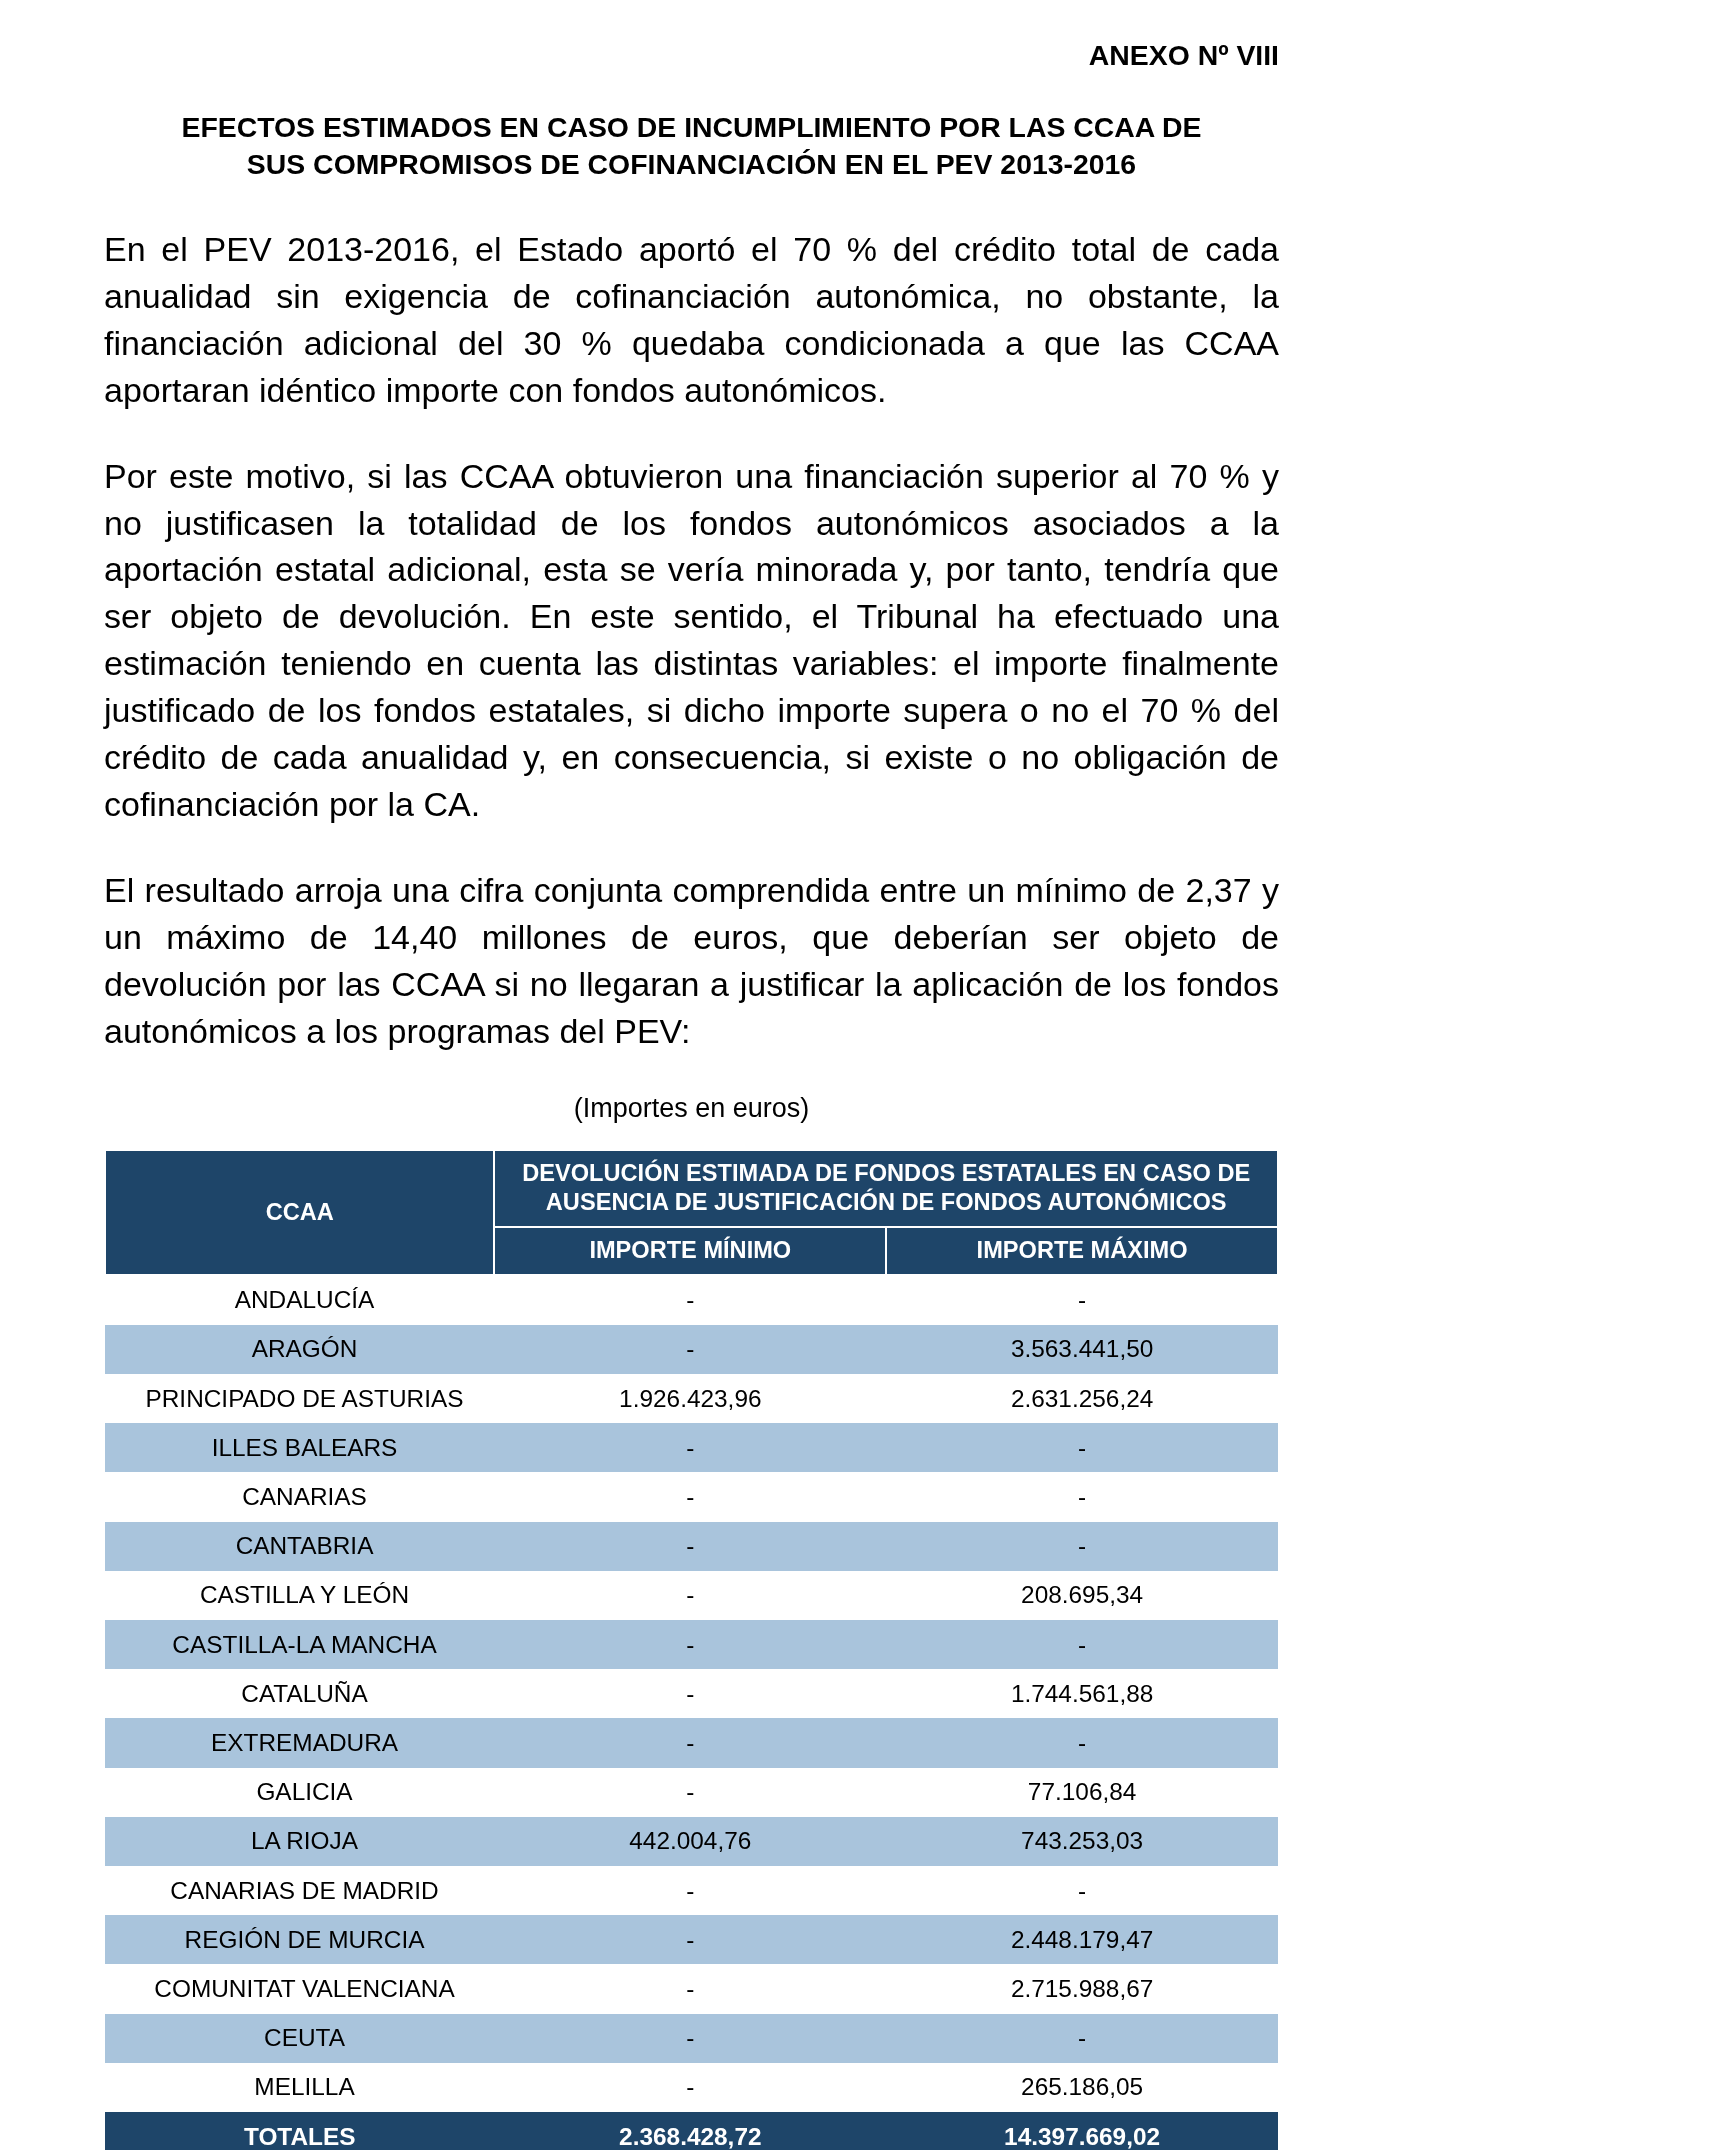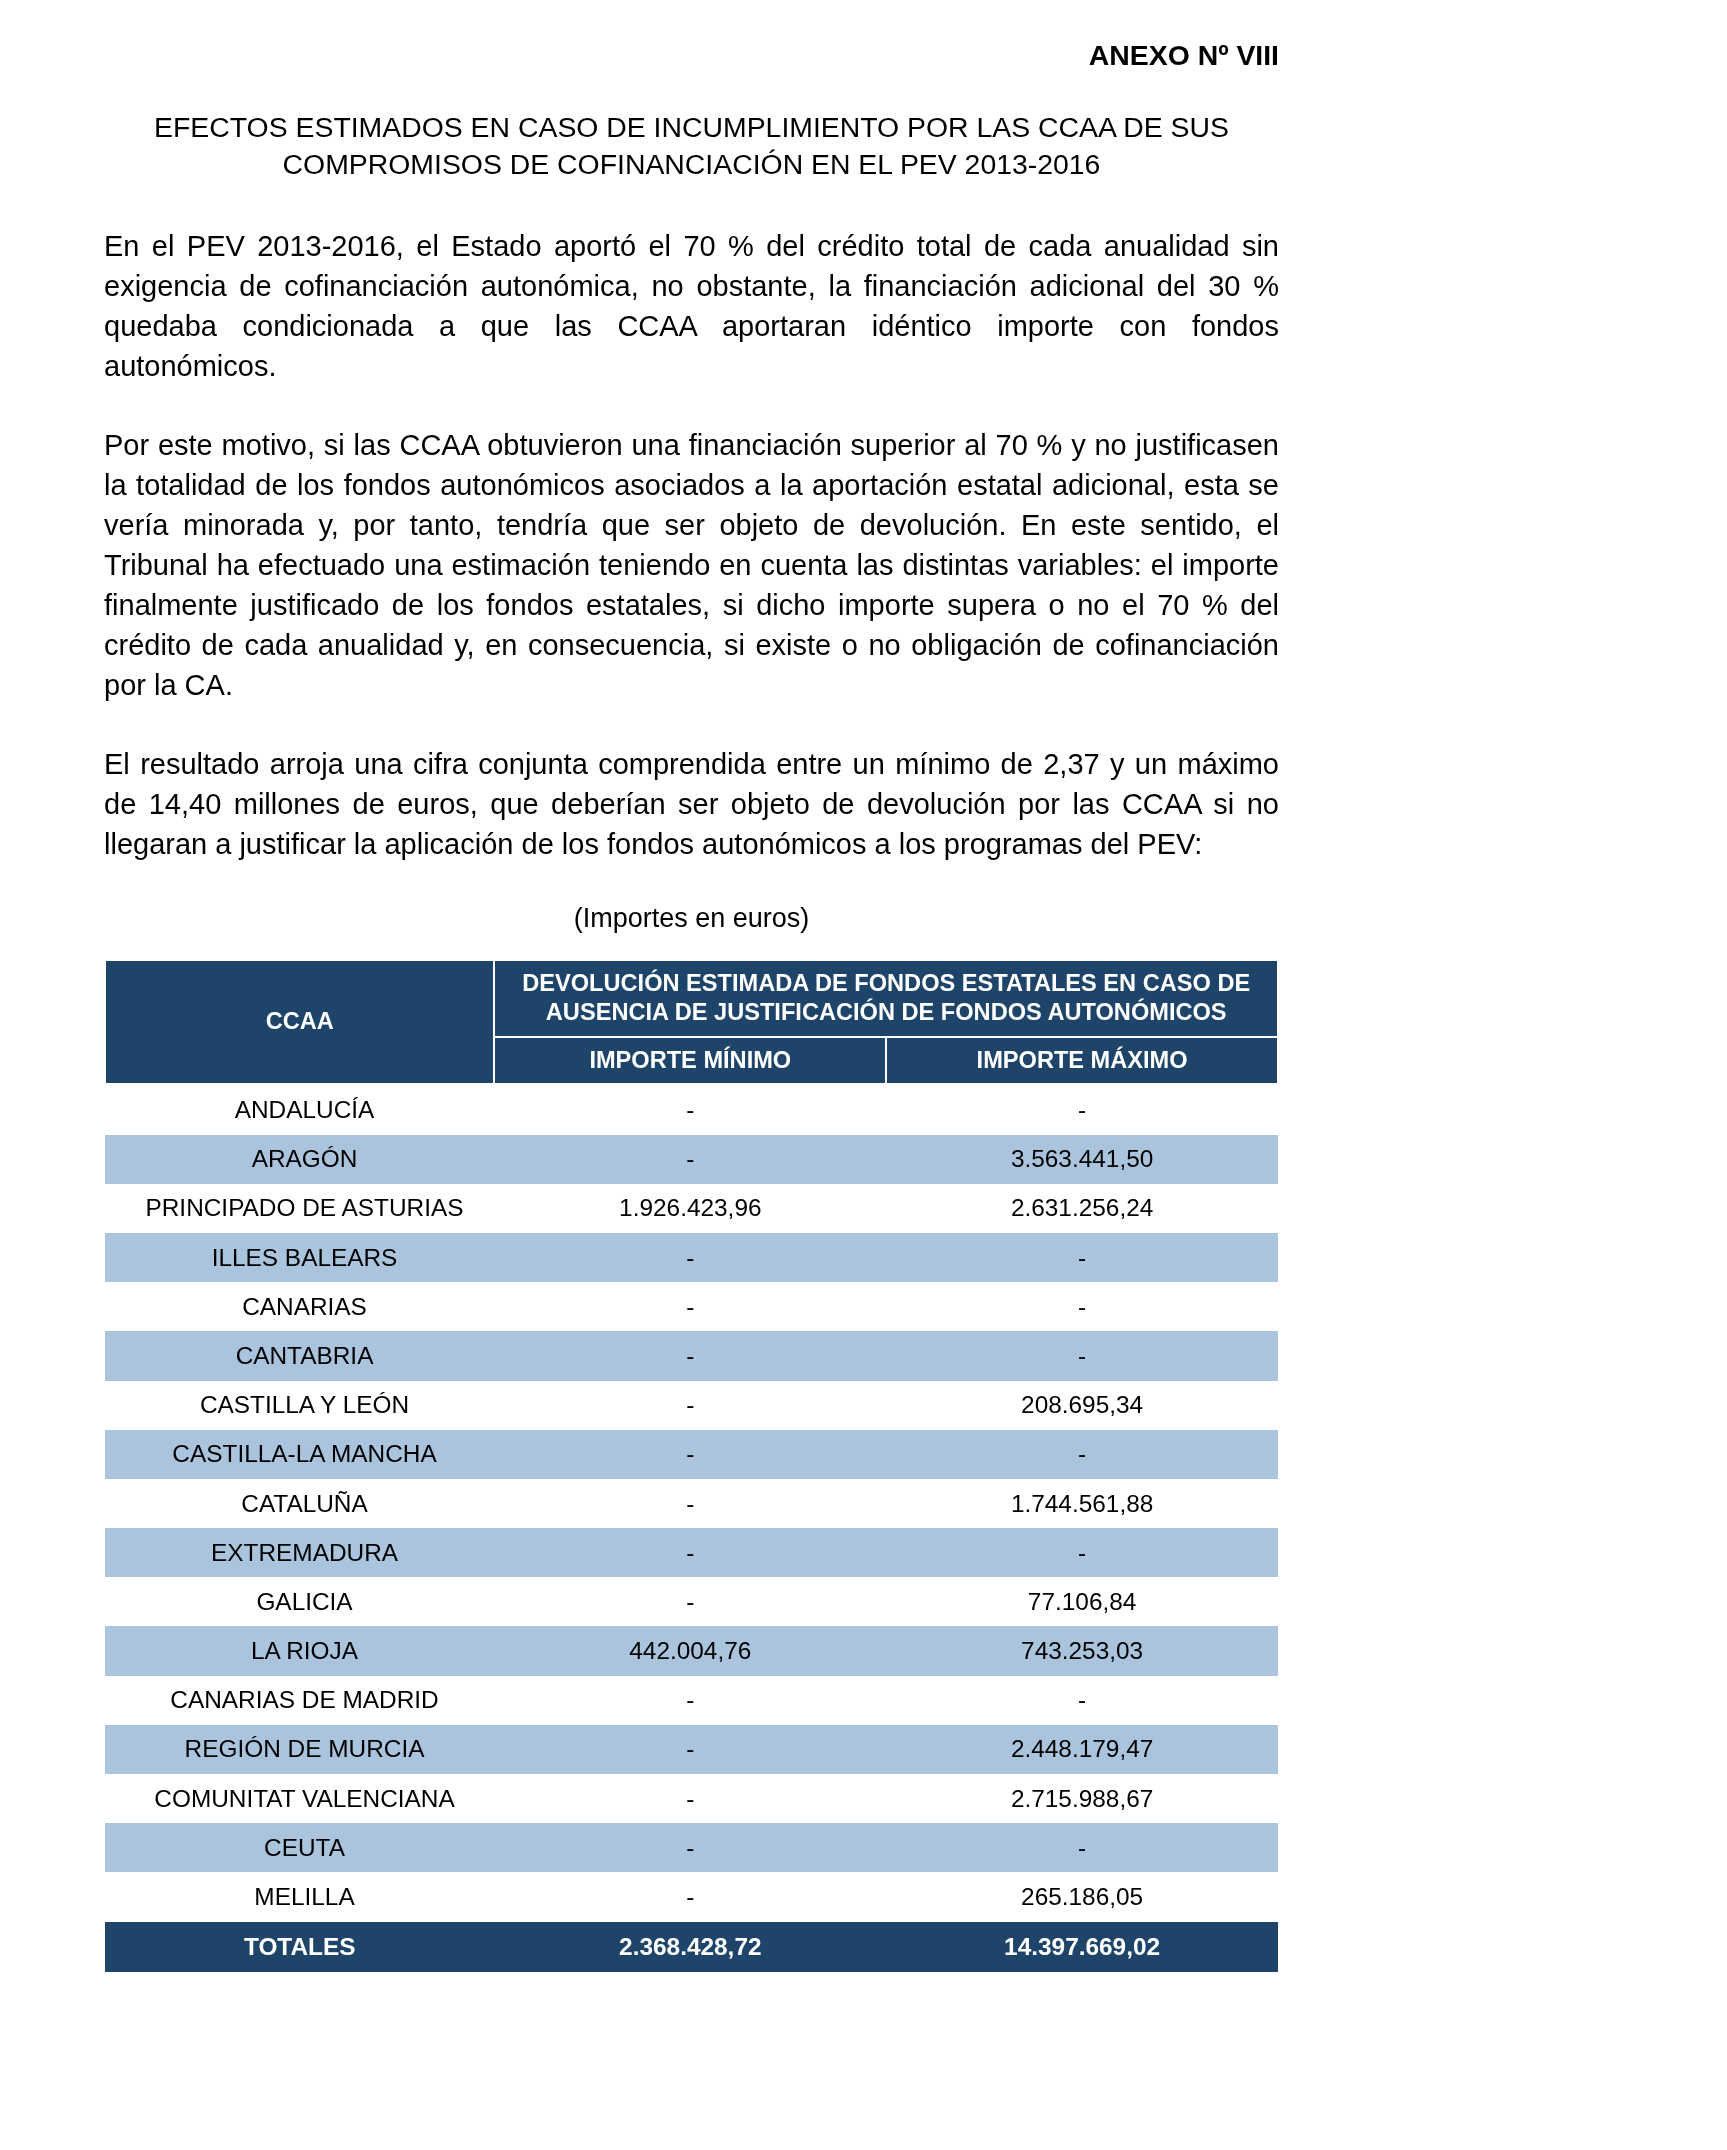--- a/index.html
+++ b/index.html
@@ -21,28 +21,28 @@
     padding:39px 104px 49px 104px;
   }
   .annex{
     text-align:right;
     font-weight:bold;
     font-size:28.4px;
     margin-bottom:37px;
   }
   .title{
     text-align:center;
-    font-weight:normal;
+    font-weight:bold;
     font-size:28.4px;
     line-height:1.32;
     padding:0 49px;
     margin-bottom:42px;
   }
   .para{
-    font-size:29px;
+    font-size:34px;
     line-height:1.38;
     text-align:justify;
     margin-bottom:39px;
   }
   .caption{
     text-align:center;
     font-size:27px;
     margin:14.6px 0 24.4px 0;
   }
   table.data-table{

